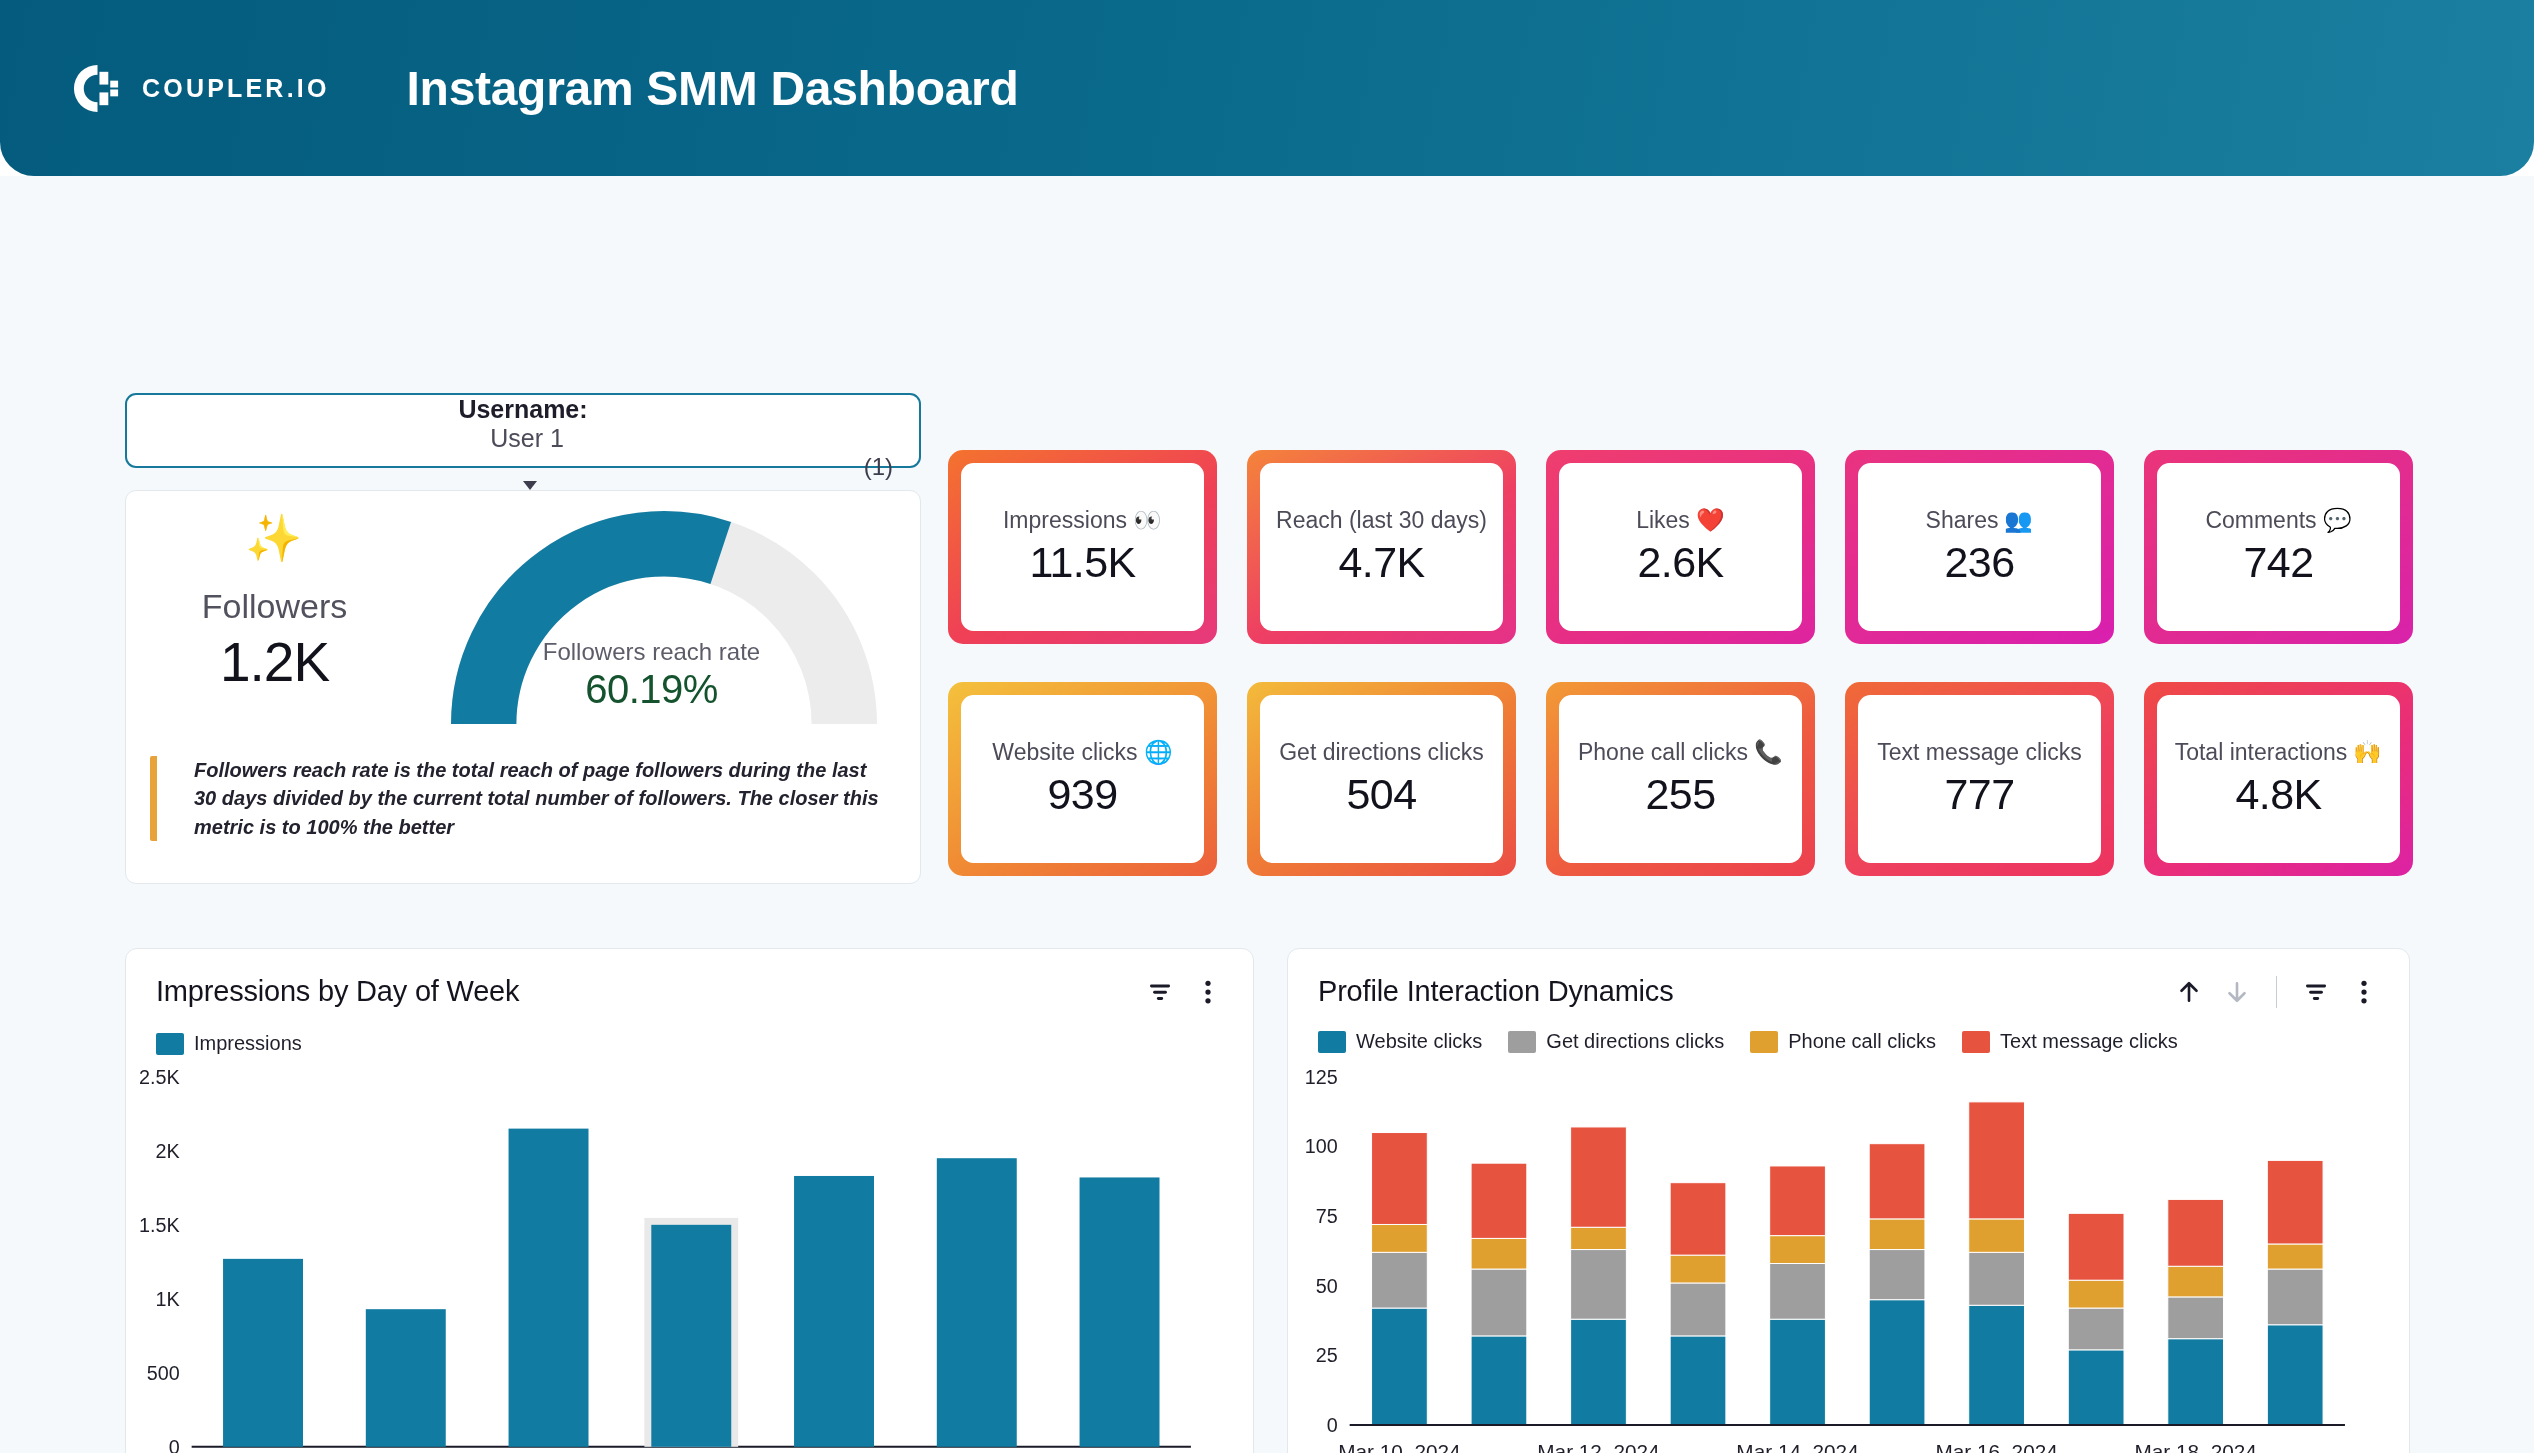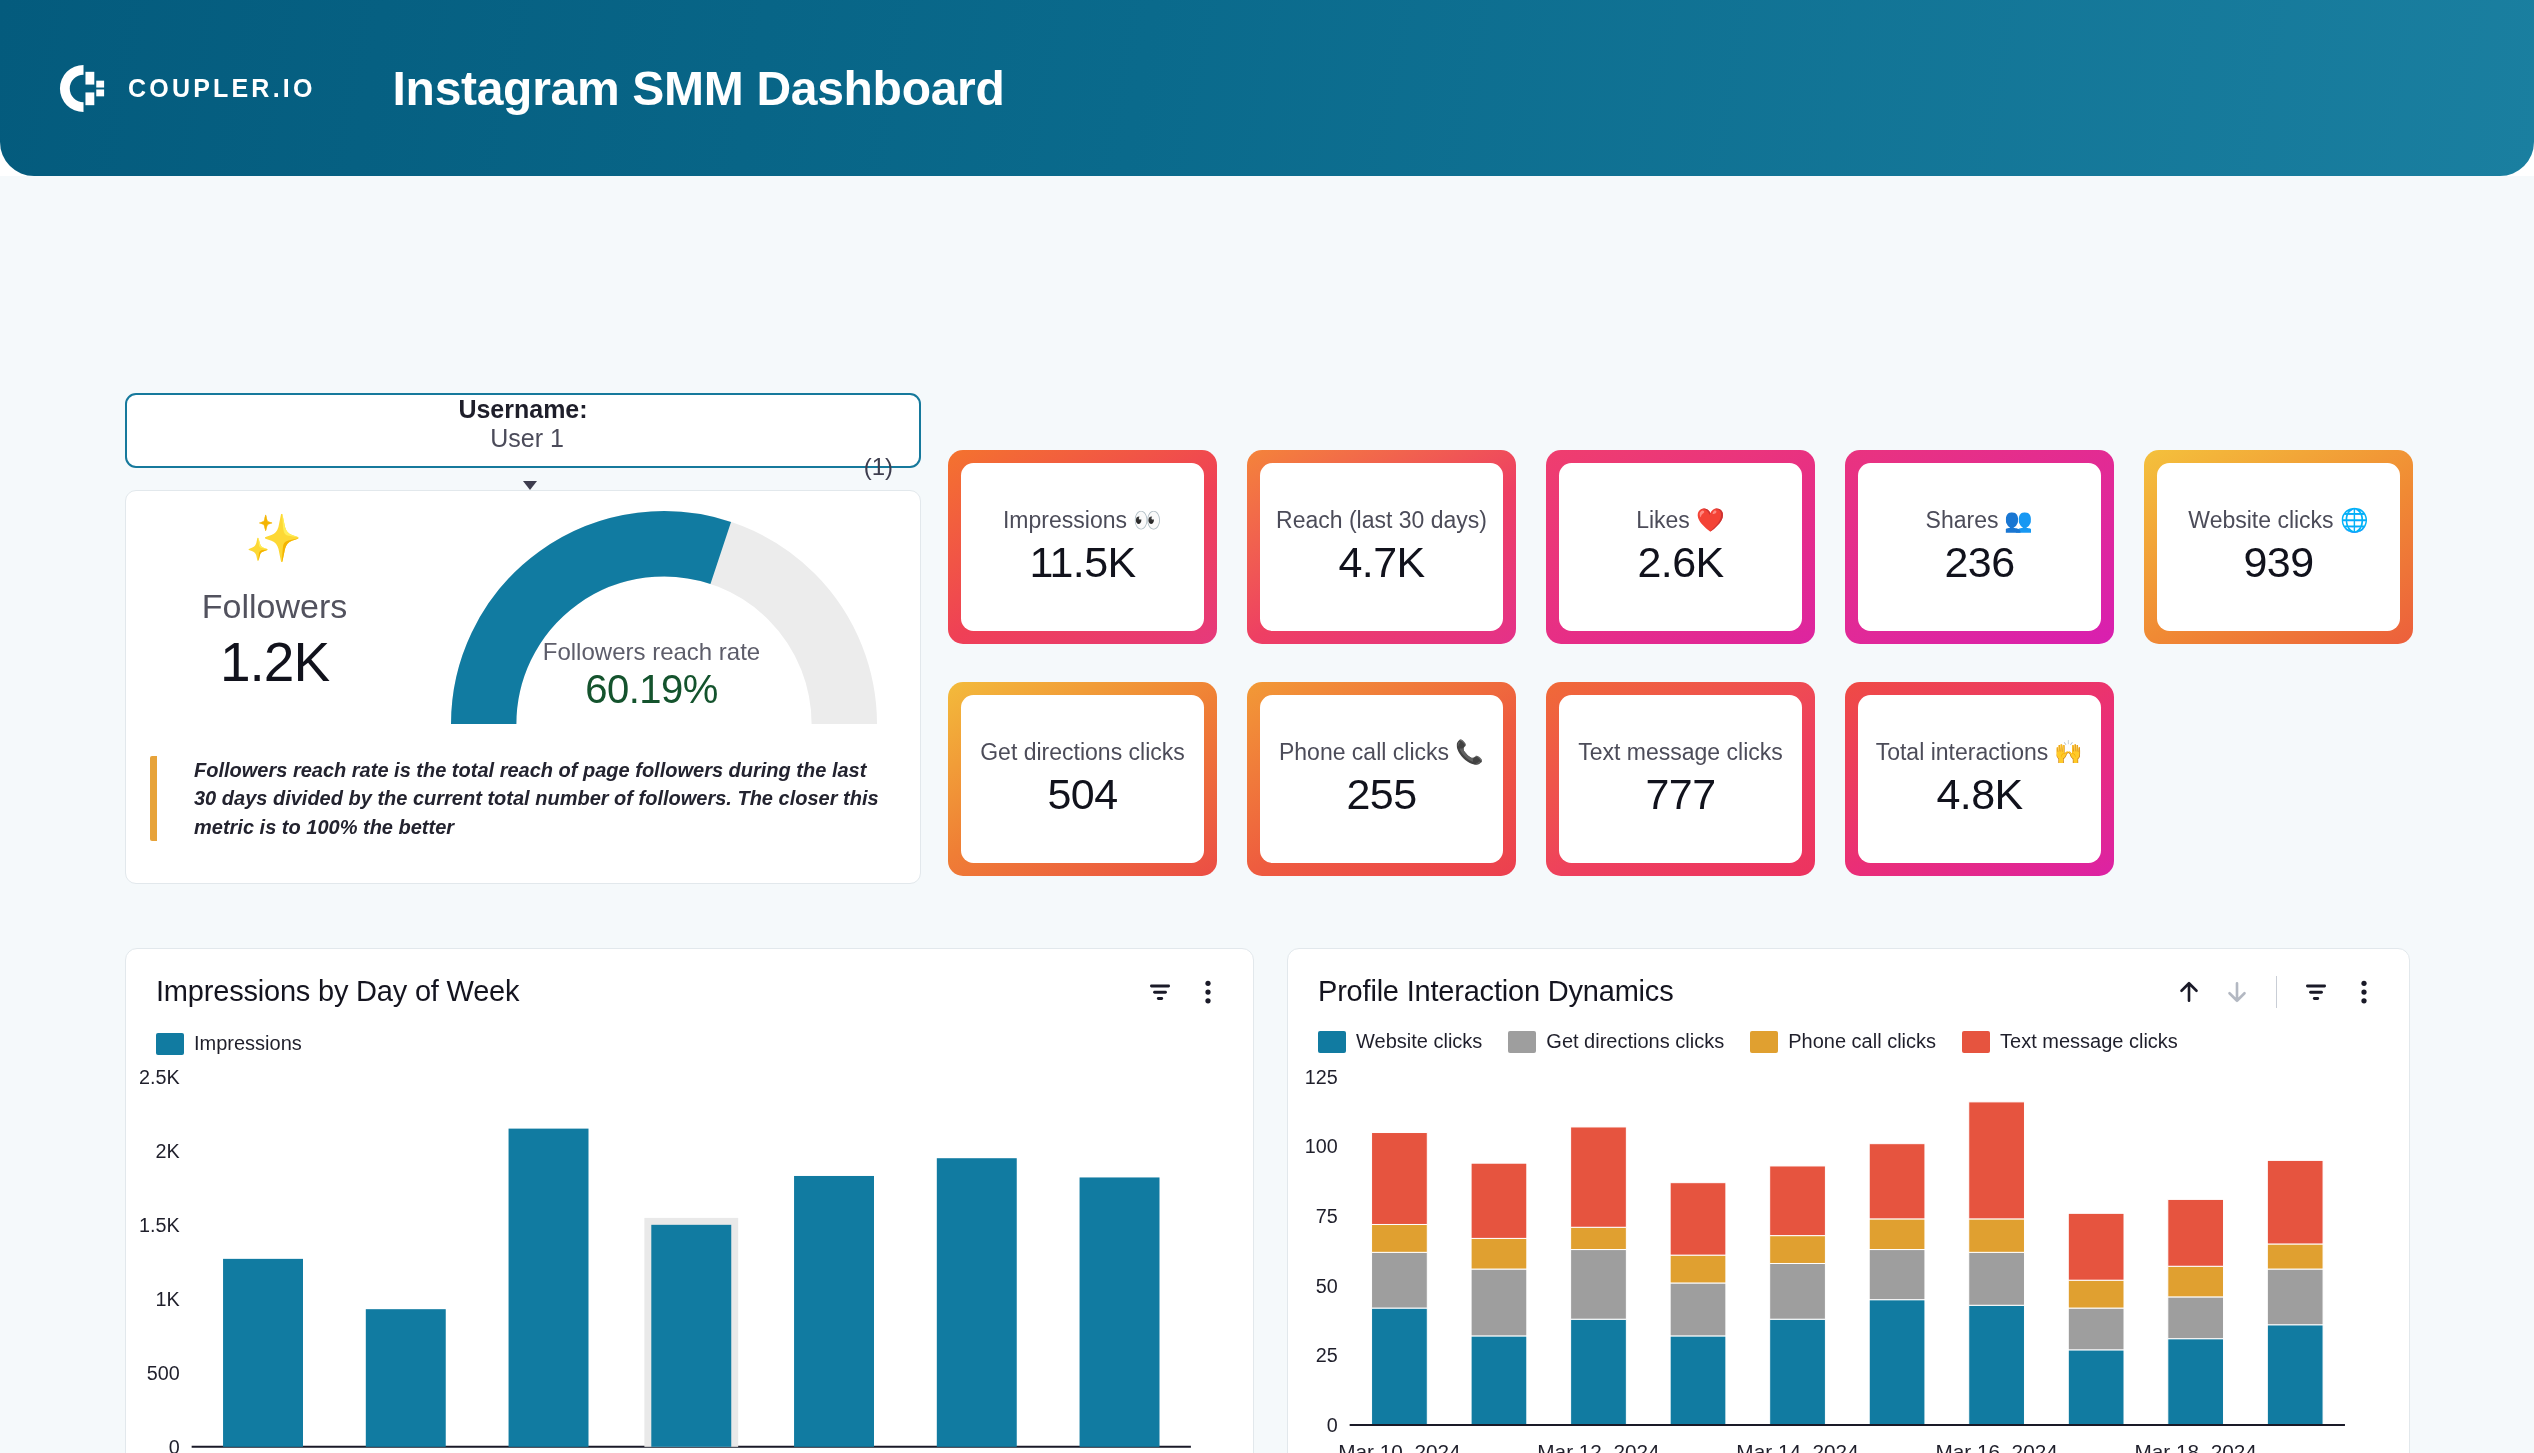--- a/index.html
+++ b/index.html
@@ -10,21 +10,21 @@
     overflow: hidden;
   }
 
   
   .header {
     position: relative;
     width: 2534px; height: 176px;
     background: linear-gradient(100deg, #045b7d 0%, #0a6a8c 45%, #1a7fa0 100%);
     border-bottom-left-radius: 34px;
     border-bottom-right-radius: 34px;
-    display: flex; align-items: center;
+    display: flex; align-items: center; padding-left: 14px;
   }
   .logo-wrap { display:flex; align-items:center; margin-left: 57px; }
   .logo-mark { width: 53px; height: 53px; flex: 0 0 53px; }
   .logo-text {
     color:#fff; font-size: 25px; letter-spacing: 3.2px;
     font-weight: 700; margin-left: 18px; white-space: nowrap;
   }
   .app-title {
     color:#fff; font-size: 48px; font-weight: 700;
     margin-left: 77px; white-space: nowrap; letter-spacing: -0.3px;
@@ -224,20 +224,26 @@
       <div class="kpi g-pinkred">
         <div class="kpi-inner">
           <div class="kpi-label">Likes ❤️</div>
           <div class="kpi-value">2.6K</div>
         </div>
       </div>
       <div class="kpi g-magenta">
         <div class="kpi-inner">
           <div class="kpi-label">Shares 👥</div>
           <div class="kpi-value">236</div>
+        </div>
+      </div>
+      <div class="kpi g-magenta2">
+        <div class="kpi-inner">
+          <div class="kpi-label">Comments 💬</div>
+          <div class="kpi-value">742</div>
         </div>
       </div>
       <div class="kpi g-yellow">
         <div class="kpi-inner">
           <div class="kpi-label">Website clicks 🌐</div>
           <div class="kpi-value">939</div>
         </div>
       </div>
       <div class="kpi g-yelorange">
         <div class="kpi-inner">

